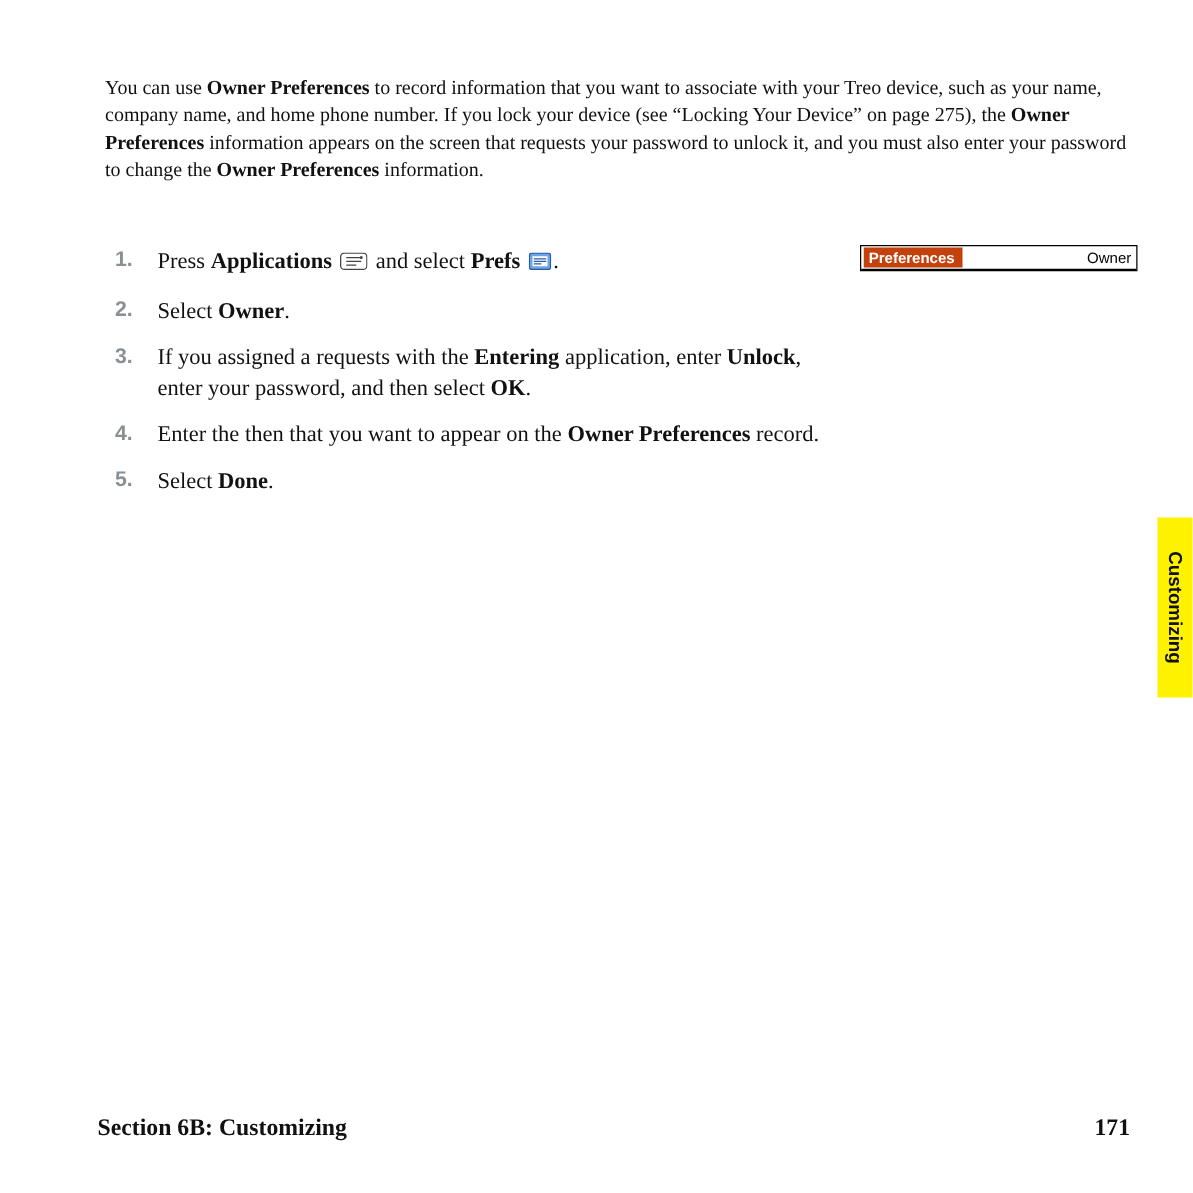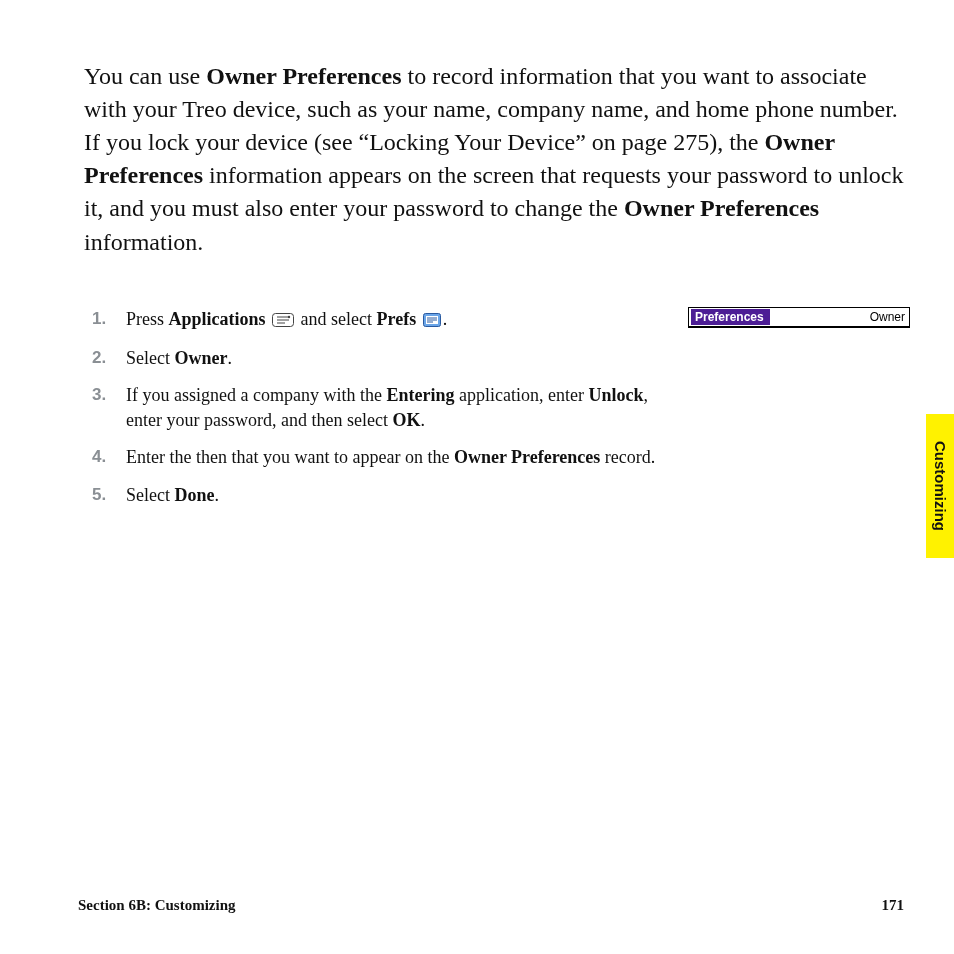--- a/index.html
+++ b/index.html
@@ -16,21 +16,21 @@
     left:78px;top:60px;right:44px;bottom:40px;
   }
   h2.title{
     font-family:Georgia,serif;
     font-weight:700;
     font-size:26px;
     margin:0 0 14px 0;
     letter-spacing:-0.3px;
   }
   p.intro{
-    font-size:24px;
+    font-size:16px;
     line-height:1.38;
     margin:0 0 18px 6px;
   }
   .bold{font-weight:700;}
   .content-row{
     display:flex;
     align-items:flex-start;
     gap:22px;
     margin-top:48px;
   }
@@ -72,21 +72,21 @@
     font-size:12px;
     color:#000;
   }
   .palm-header{
     display:flex;justify-content:space-between;align-items:center;
     padding:1px 4px 1px 2px;
     border-bottom:1px solid #000;
     height:16px;
   }
   .palm-title{
-    background:#4c1d95;
+    background:#c2410c;
     color:#fff;
     font-weight:700;
     padding:0 6px 0 4px;
     font-size:12px;
     line-height:16px;
     display:inline-block;
   }
   .palm-owner{
     font-size:12px;
   }
@@ -121,21 +121,21 @@
     font-family:Arial,Helvetica,sans-serif;
     font-weight:700;
     font-size:15px;
     display:flex;align-items:center;justify-content:center;
   }
   
   .footer{
     position:absolute;left:78px;right:50px;bottom:40px;
     display:flex;justify-content:space-between;
     font-family:Georgia,serif;
-    font-size:15px;
+    font-size:19px;
     font-weight:700;
   }
 </style>
 </head>
 <body>
 
 <div class="page">
 
   <p class="intro">
     <span>You can use </span><span class="bold">Owner Preferences</span><span> to record information that you want to associate with your Treo device, such as your name, company name, and home phone number. If you lock your device (see “Locking Your Device” on page 275), the </span><span class="bold">Owner Preferences</span><span> information appears on the screen that requests your password to unlock it, and you must also enter your password to change the </span><span class="bold">Owner Preferences</span><span> information.</span>
@@ -158,21 +158,21 @@
               <rect x="0.5" y="0.5" width="17" height="13" rx="2" fill="#6aa5e8" stroke="#2a5aa0"></rect>
               <rect x="3" y="3" width="12" height="8" fill="#fff"></rect>
               <path d="M4 5h10M4 7h10M4 9h6" stroke="#2a5aa0" stroke-width="1"></path>
             </svg>
         </span><span>.</span>
       </li>
       <li>
         <span>Select </span><span class="bold">Owner</span><span>.</span>
       </li>
       <li>
-        <span>If you assigned a company with the </span><span class="bold">Entering</span><span> application, enter </span><span class="bold">Unlock</span><span>, enter your password, and then select </span><span class="bold">OK</span><span>.</span>
+        <span>If you assigned a requests with the </span><span class="bold">Entering</span><span> application, enter </span><span class="bold">Unlock</span><span>, enter your password, and then select </span><span class="bold">OK</span><span>.</span>
       </li>
       <li>
         <span>Enter the then that you want to appear on the </span><span class="bold">Owner Preferences</span><span> record.</span>
       </li>
       <li>
         <span>Select </span><span class="bold">Done</span><span>.</span>
       </li>
     </ol>
 
     <div class="palm">

